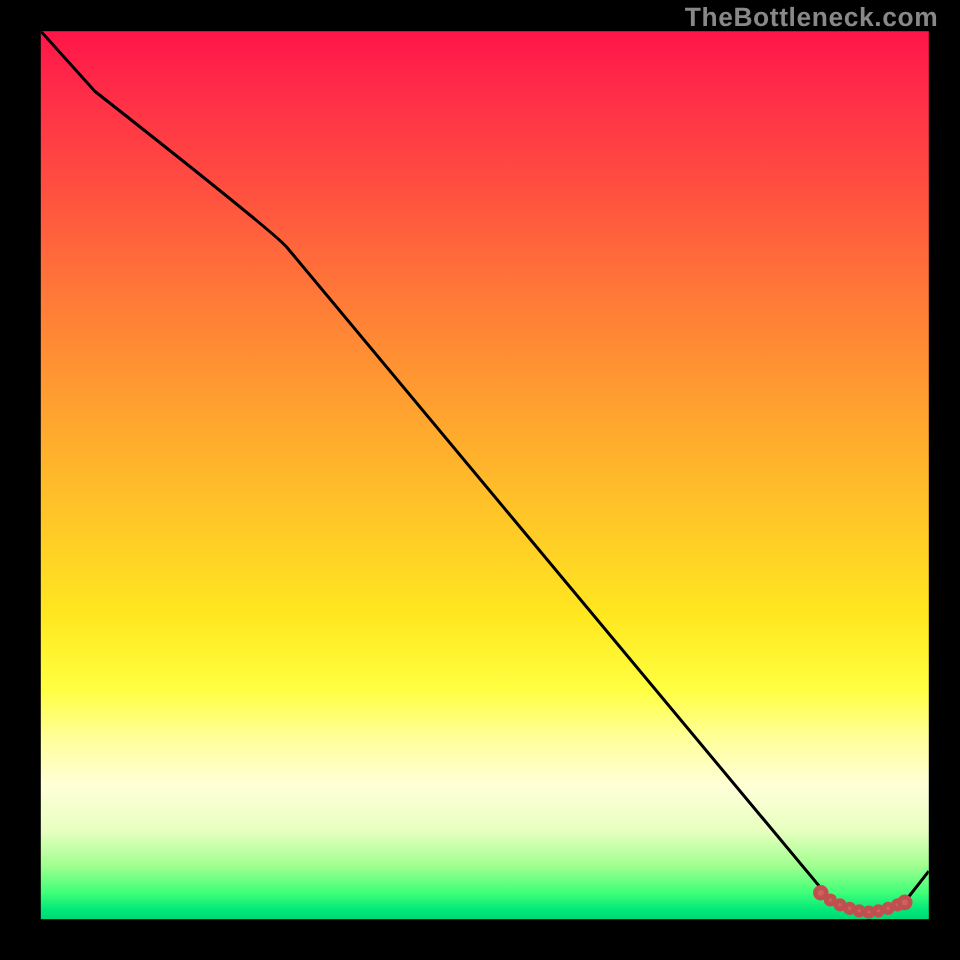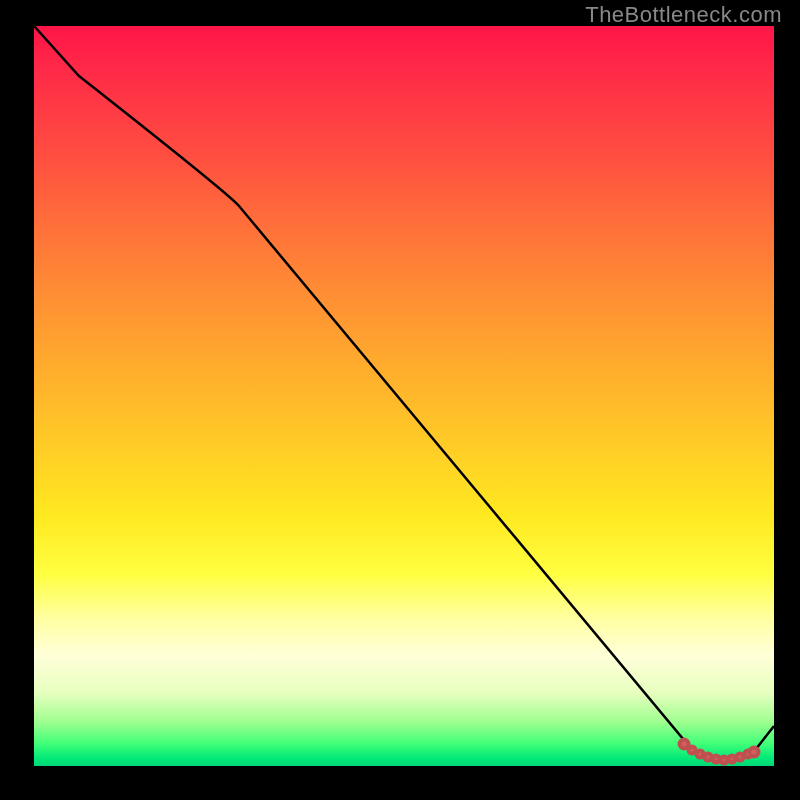--- a/index.html
+++ b/index.html
@@ -16,21 +16,21 @@
     width: 800px;
     height: 800px;
     background: #000;
   }
   .watermark {
     position: absolute;
     top: 2px;
     right: 18px;
     color: #888;
     font-size: 22px;
-    font-weight: 400;
+    font-weight: 700;
     z-index: 10;
     letter-spacing: 0.5px;
   }
   .plot-area {
     position: absolute;
     left: 34px;
     top: 26px;
     width: 740px;
     height: 740px;
   }

